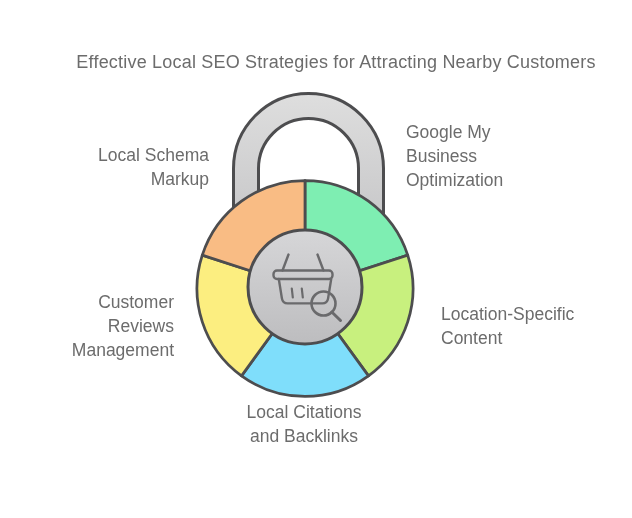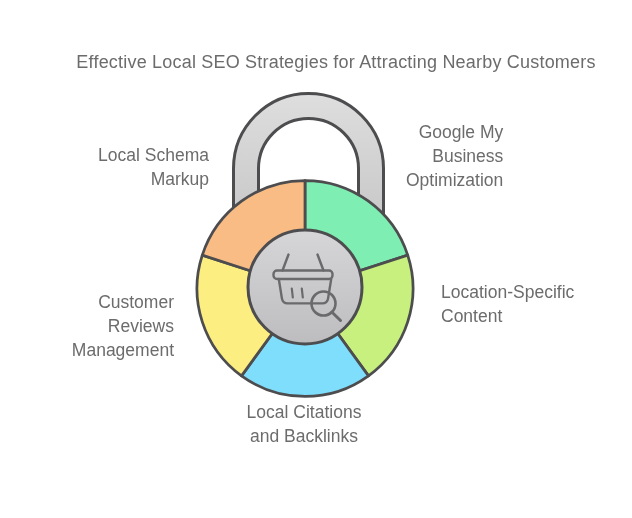--- a/index.html
+++ b/index.html
@@ -23,22 +23,22 @@
     letter-spacing: 0.2px;
     margin-left: 20px;
   }
   .seg-label {
     position: absolute;
     font-size: 17.5px;
     line-height: 24px;
     color: #6c6c6c;
     white-space: pre-line;
   }
-  .lbl-google   { left: 406px; top: 120px; text-align: right; }
-  .lbl-location { left: 441px; top: 280px; text-align: left; }
+  .lbl-google   { left: 406px; top: 120px; text-align: left; }
+  .lbl-location { left: 441px; top: 302px; text-align: left; }
   .lbl-citations{ left: 154px; top: 400px; width: 300px; text-align: center; }
   .lbl-reviews  { right: 458px; top: 290px; text-align: right; width: 200px; }
   .lbl-schema   { right: 423px; top: 143px; text-align: right; width: 220px; }
   svg .outline      { stroke: #4d4d4f; }
   svg .icon-stroke  { stroke: #6a6a6c; fill: none; stroke-linecap: round; stroke-linejoin: round; }
 </style>
 </head>
 <body>
 
 <div id="canvas">

